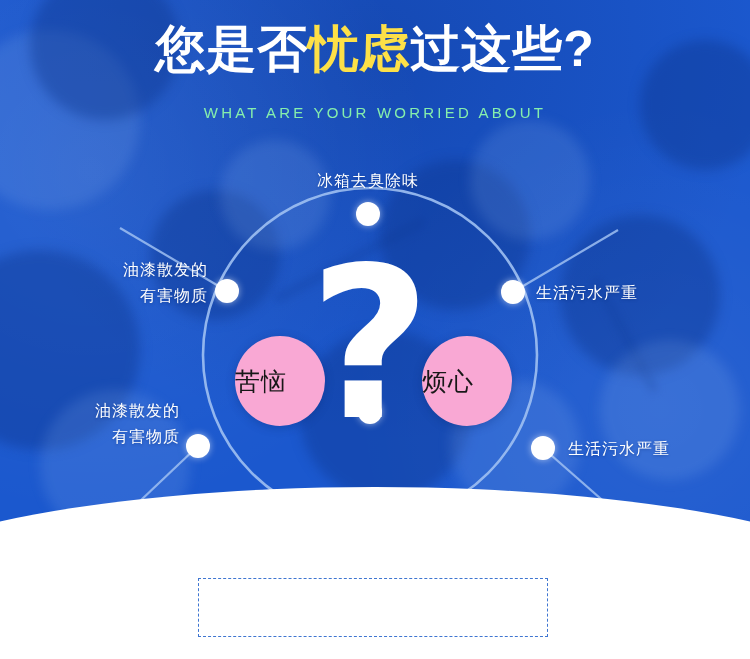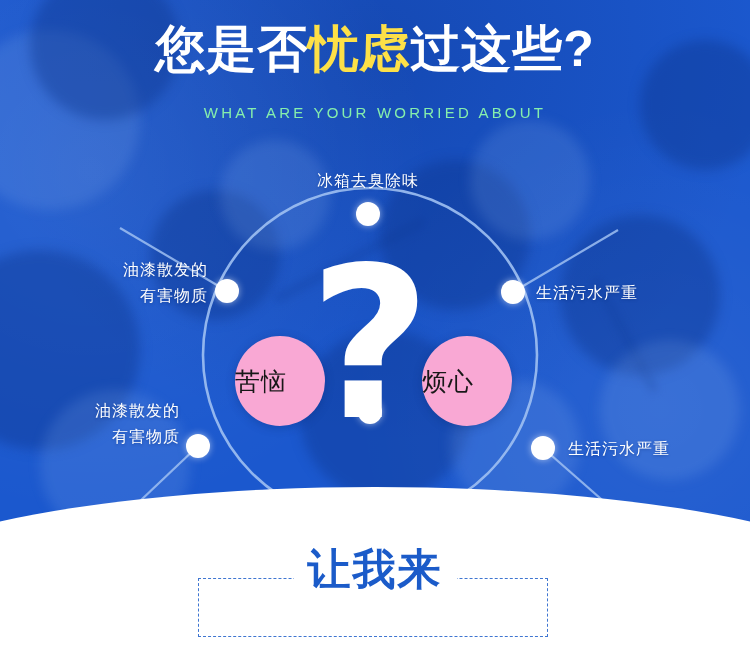--- a/index.html
+++ b/index.html
@@ -266,17 +266,14 @@
     <div class="bubble" style="left:280px; top:381px;">
       <span>苦恼</span>
     </div>
     <div class="bubble" style="left:467px; top:381px;">
       <span>烦心</span>
     </div>
   </div>
 
   <div class="bottom-panel"></div>
   <div class="cta-box"></div>
-  <div class="cta-title">
-    <span>让我来</span>
-  </div>
 
 </div>
 
 </body></html>

